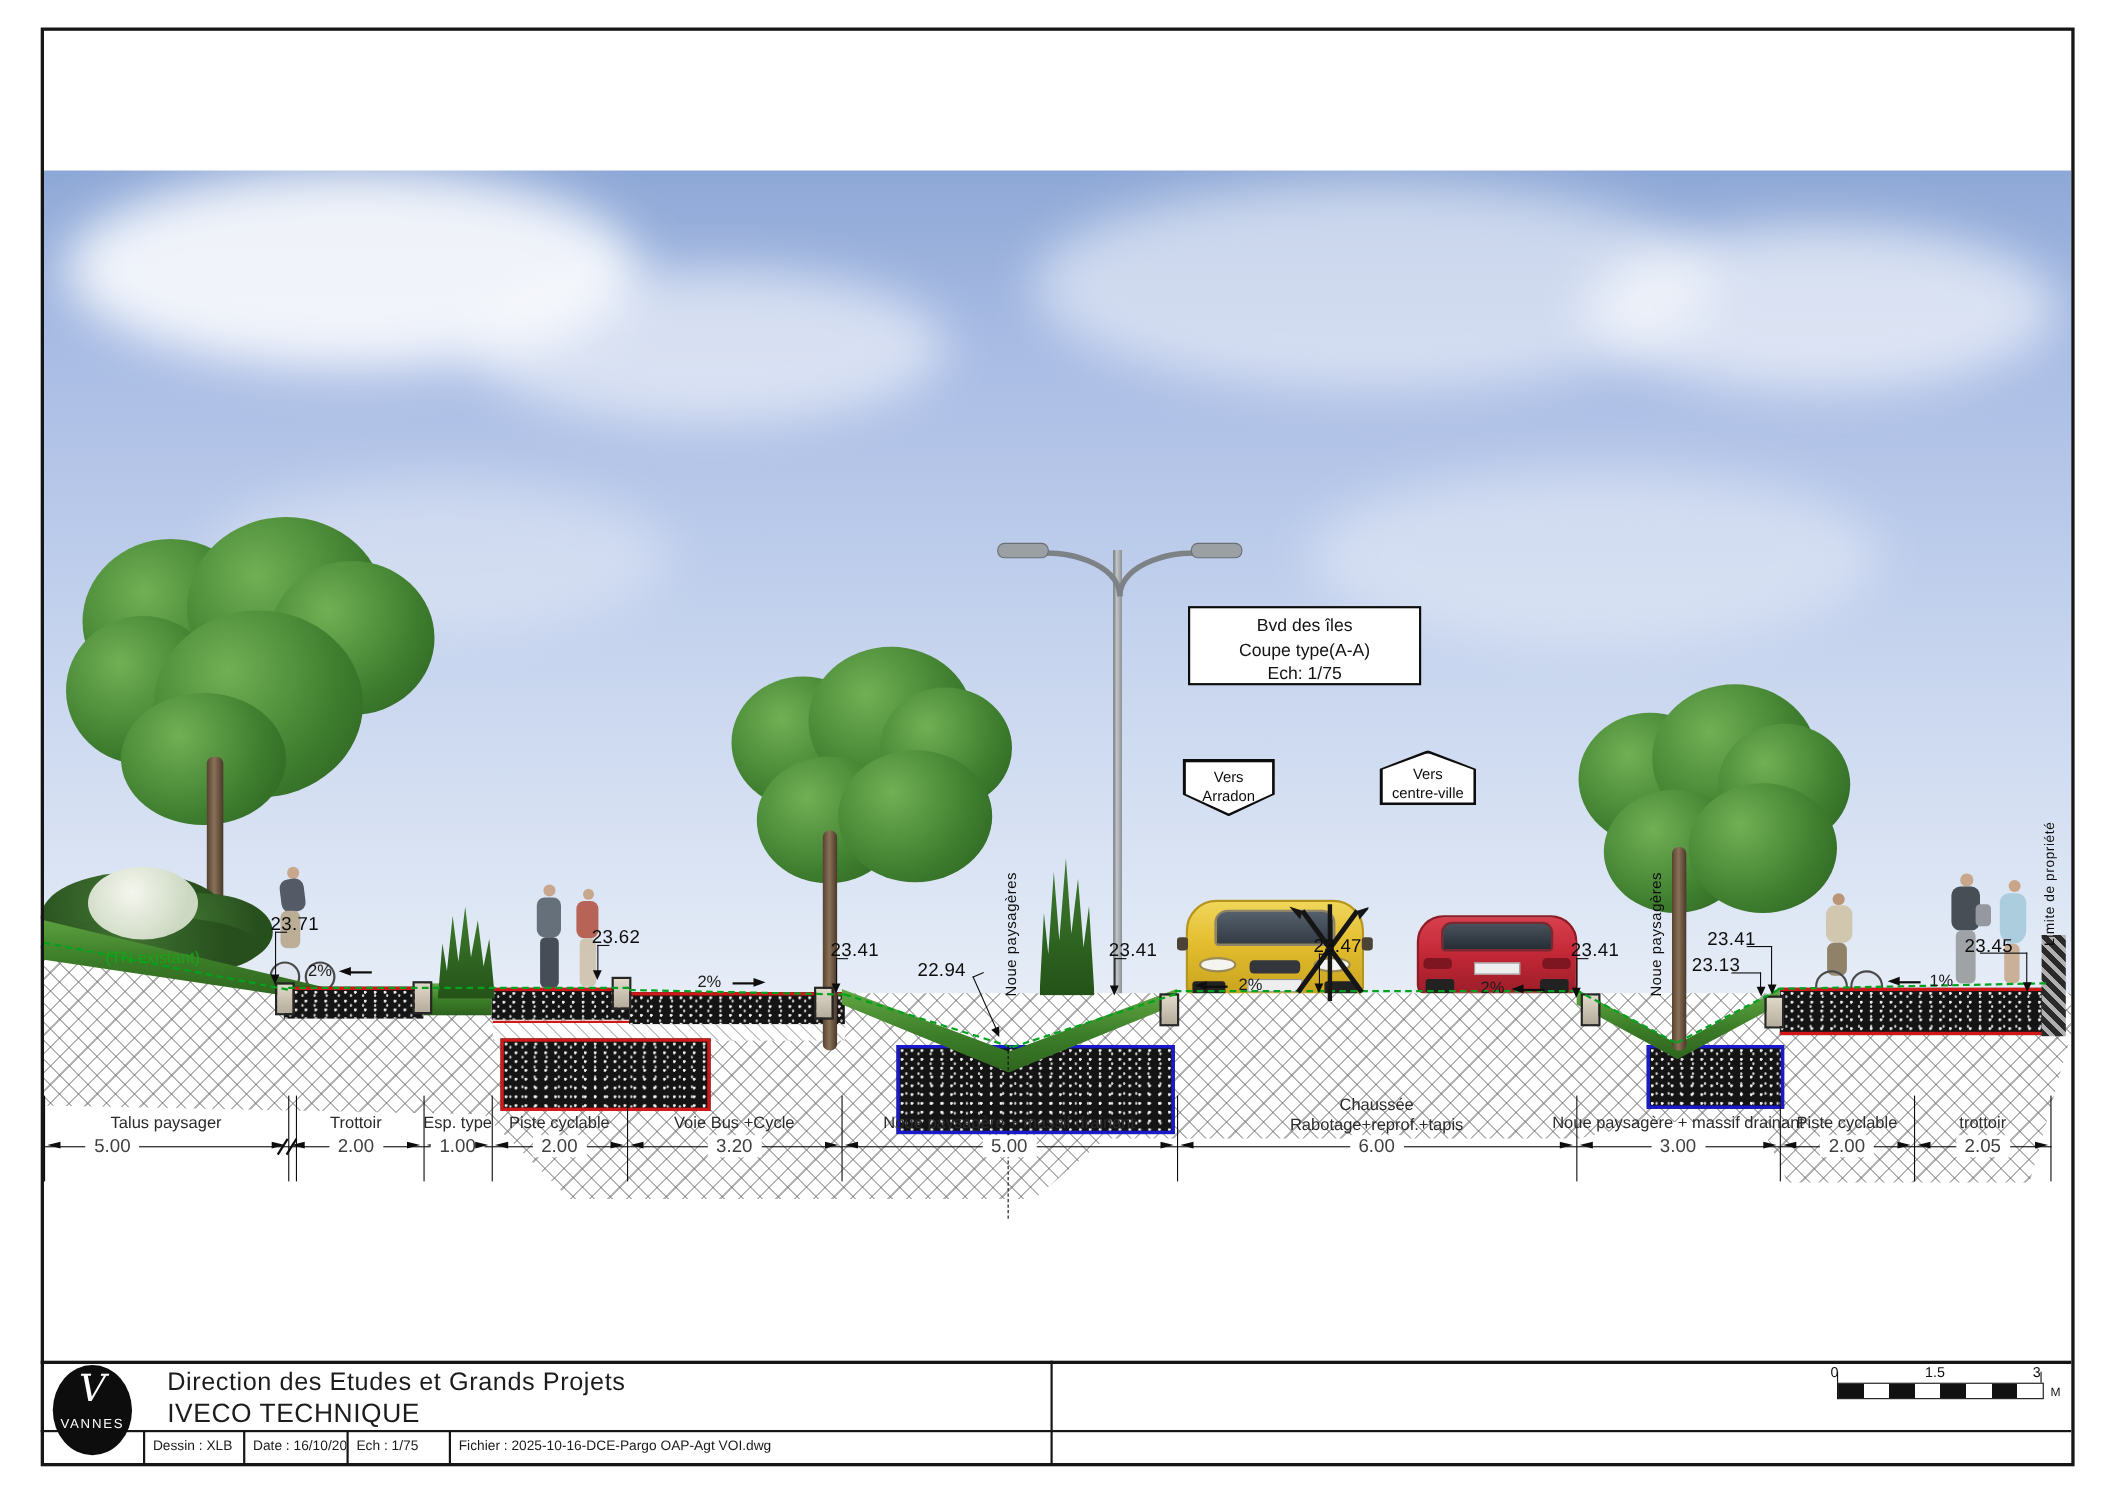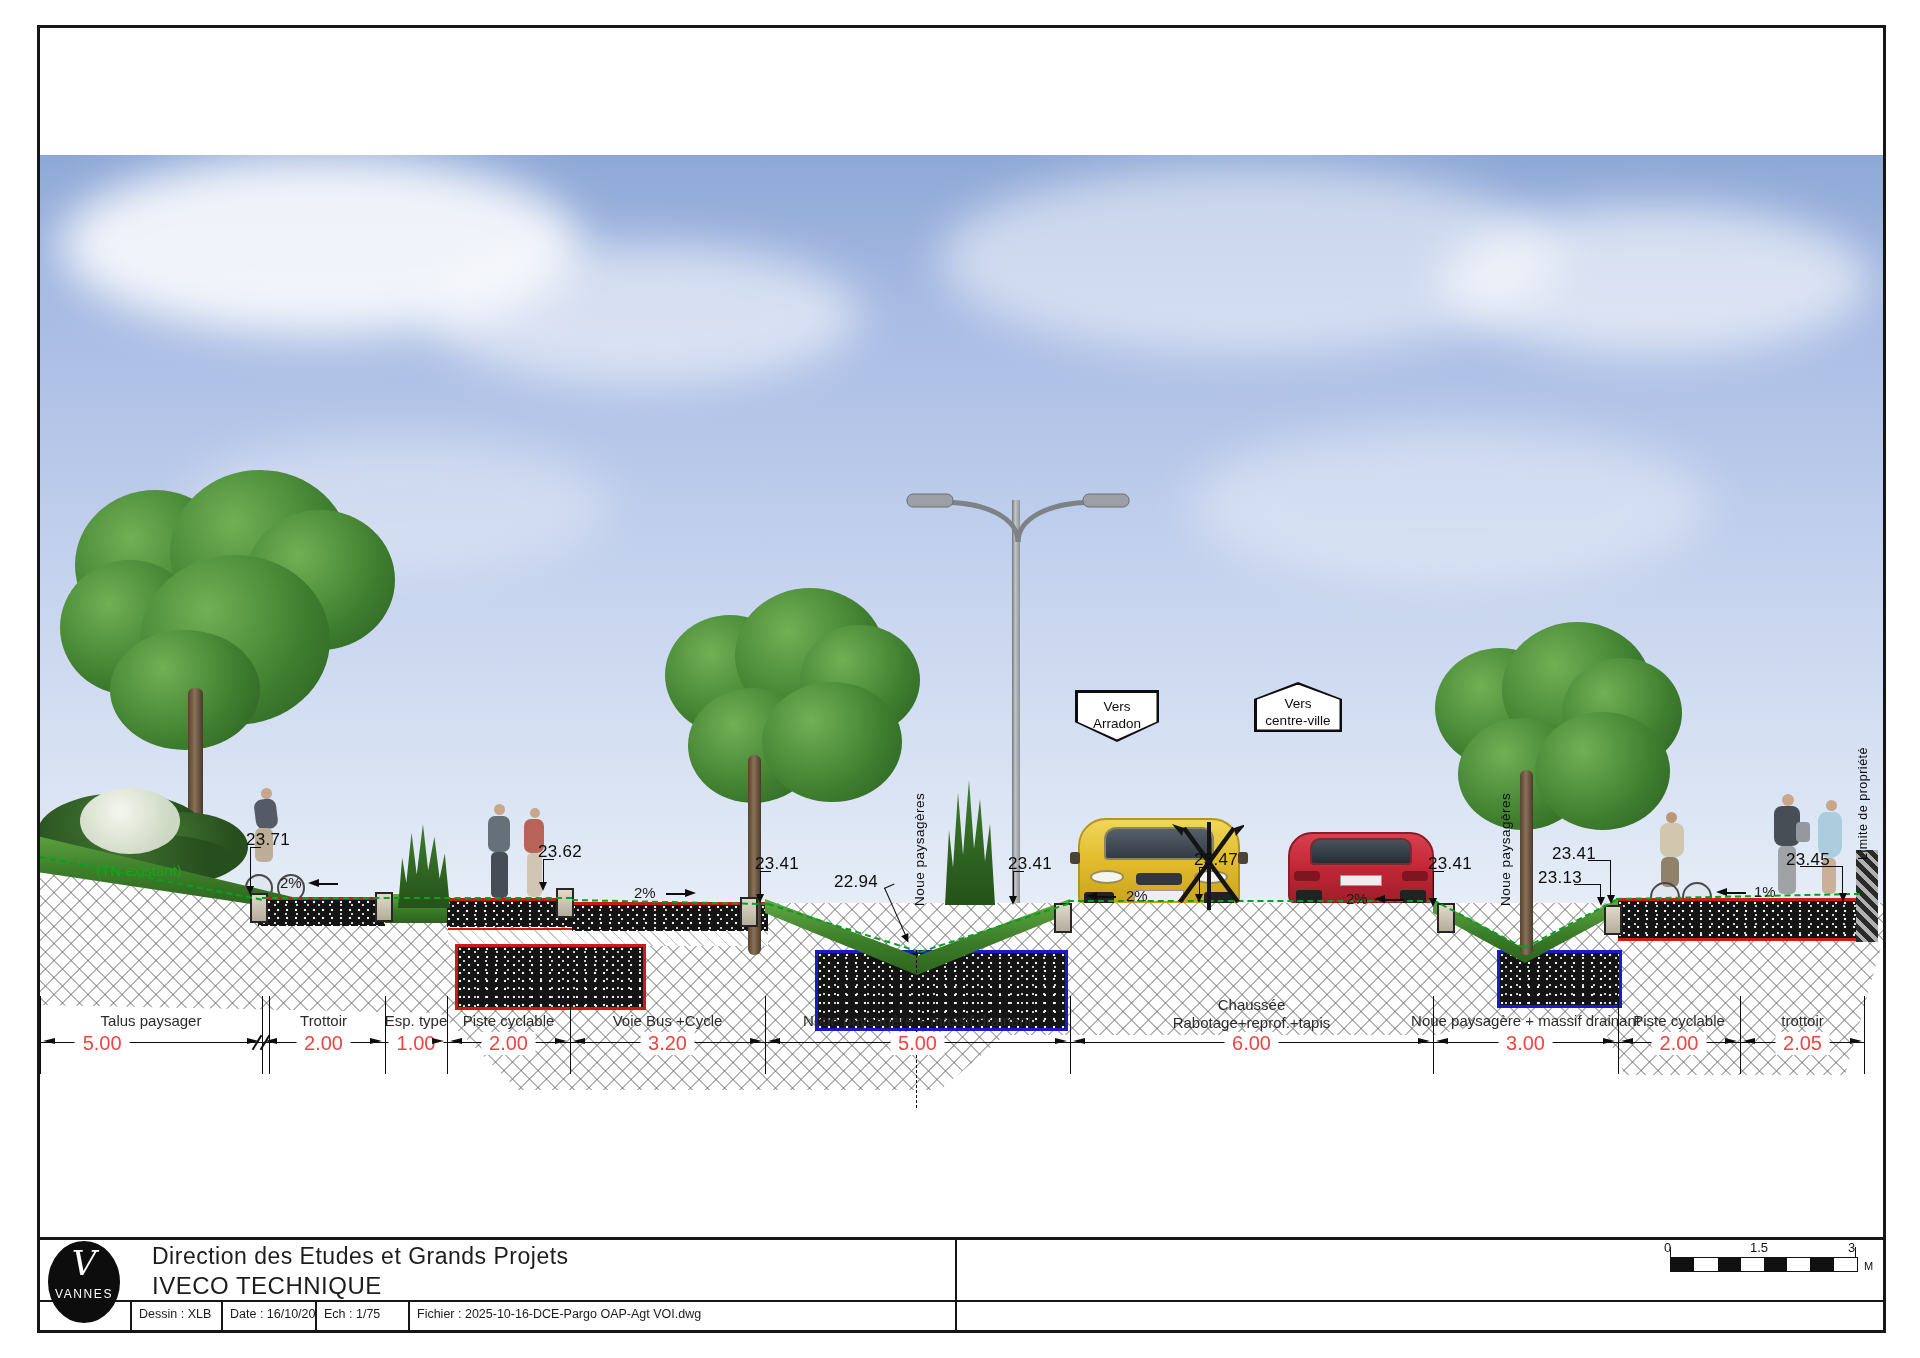--- a/index.html
+++ b/index.html
@@ -46,21 +46,21 @@
         z-index:20;text-align:center;font-size:16px;line-height:1.35;padding-top:6px;box-sizing:border-box}
   .sign{position:absolute;z-index:20}
   .signin{position:absolute;inset:2.5px;background:#fff;text-align:center;font-size:13.5px;line-height:1.3;color:#0d0d0d;padding-top:5px;box-sizing:border-box}
   .sd{clip-path:polygon(0 0,100% 0,100% 62%,50% 100%,0 62%)}
   .su{clip-path:polygon(50% 0,100% 34%,100% 100%,0 100%,0 34%)}
   
   .seg{position:absolute;top:1042px;height:0;border-top:1.7px solid #0d0d0d;z-index:20}
   .seg:before{content:"";position:absolute;left:0;top:-5px;border:3.8px solid transparent;border-right:12px solid #0d0d0d}
   .seg:after{content:"";position:absolute;right:0;top:-5px;border:3.8px solid transparent;border-left:12px solid #0d0d0d}
   .seg .lbl{position:absolute;top:-31px;left:50%;transform:translateX(-50%);font-size:15px;color:#2a2a2a;white-space:nowrap}
-  .seg .val{position:absolute;top:-11px;left:50%;transform:translateX(-50%);background:#fff;padding:0 8px;font-size:20px;color:#ef4444}
+  .seg .val{position:absolute;top:-11px;left:50%;transform:translateX(-50%);background:#fff;padding:0 8px;font-size:17px;color:#404040}
   .ext{position:absolute;top:996px;height:78px;width:0;border-left:1.6px solid #0d0d0d;z-index:19}
   
   .cell{position:absolute;top:1300px;height:30px;border-right:2px solid #161616;font-size:12.5px;color:#1a1a1a;
         padding:7px 0 0 7px;box-sizing:border-box;z-index:41;white-space:nowrap;overflow:hidden}
   .tbtxt{position:absolute;z-index:41;color:#1c1c1c}
   
   .pp{position:absolute;z-index:3;filter:blur(.3px);opacity:.92}
   .pp div{position:absolute}
   .wheel{position:absolute;border:2.5px solid #3c3c3c;border-radius:50%;background:rgba(200,200,200,.15)}
   .veh{position:absolute;z-index:3}
@@ -212,20 +212,25 @@
   <div class="gdash" style="left:40px;top:856px;width:226px;transform:rotate(10.9deg)"></div>
   <div class="gdash" style="left:262px;top:897px;width:310px"></div>
   <div class="gdash" style="left:572px;top:899px;width:196px;transform:rotate(1.2deg)"></div>
   <div class="gdash" style="left:768px;top:903px;width:159px;transform:rotate(17.5deg)"></div>
   <div class="gdash" style="left:920px;top:951px;width:156px;transform:rotate(-18deg)"></div>
   <div class="gdash" style="left:1068px;top:900px;width:365px"></div>
   <div class="gdash" style="left:1433px;top:899px;width:103px;transform:rotate(27.8deg)"></div>
   <div class="gdash" style="left:1524px;top:947px;width:104px;transform:rotate(-27.6deg)"></div>
   <div class="gdash" style="left:1616px;top:898px;width:244px;transform:rotate(-1.2deg)"></div>
 
+  <div class="cbox">
+    <div>Bvd des îles</div>
+    <div>Coupe type(A-A)</div>
+    <div>Ech: 1/75</div>
+  </div>
   <div class="sign sd" style="left:1075px;top:690px;width:84px;height:52px;background:#0d0d0d">
     <div class="signin sd">
       <div>Vers</div>
       <div>Arradon</div>
     </div>
   </div>
   <div class="sign su" style="left:1254px;top:682px;width:88px;height:50px;background:#0d0d0d">
     <div class="signin su" style="padding-top:10px">
       <div>Vers</div>
       <div>centre-ville</div>

